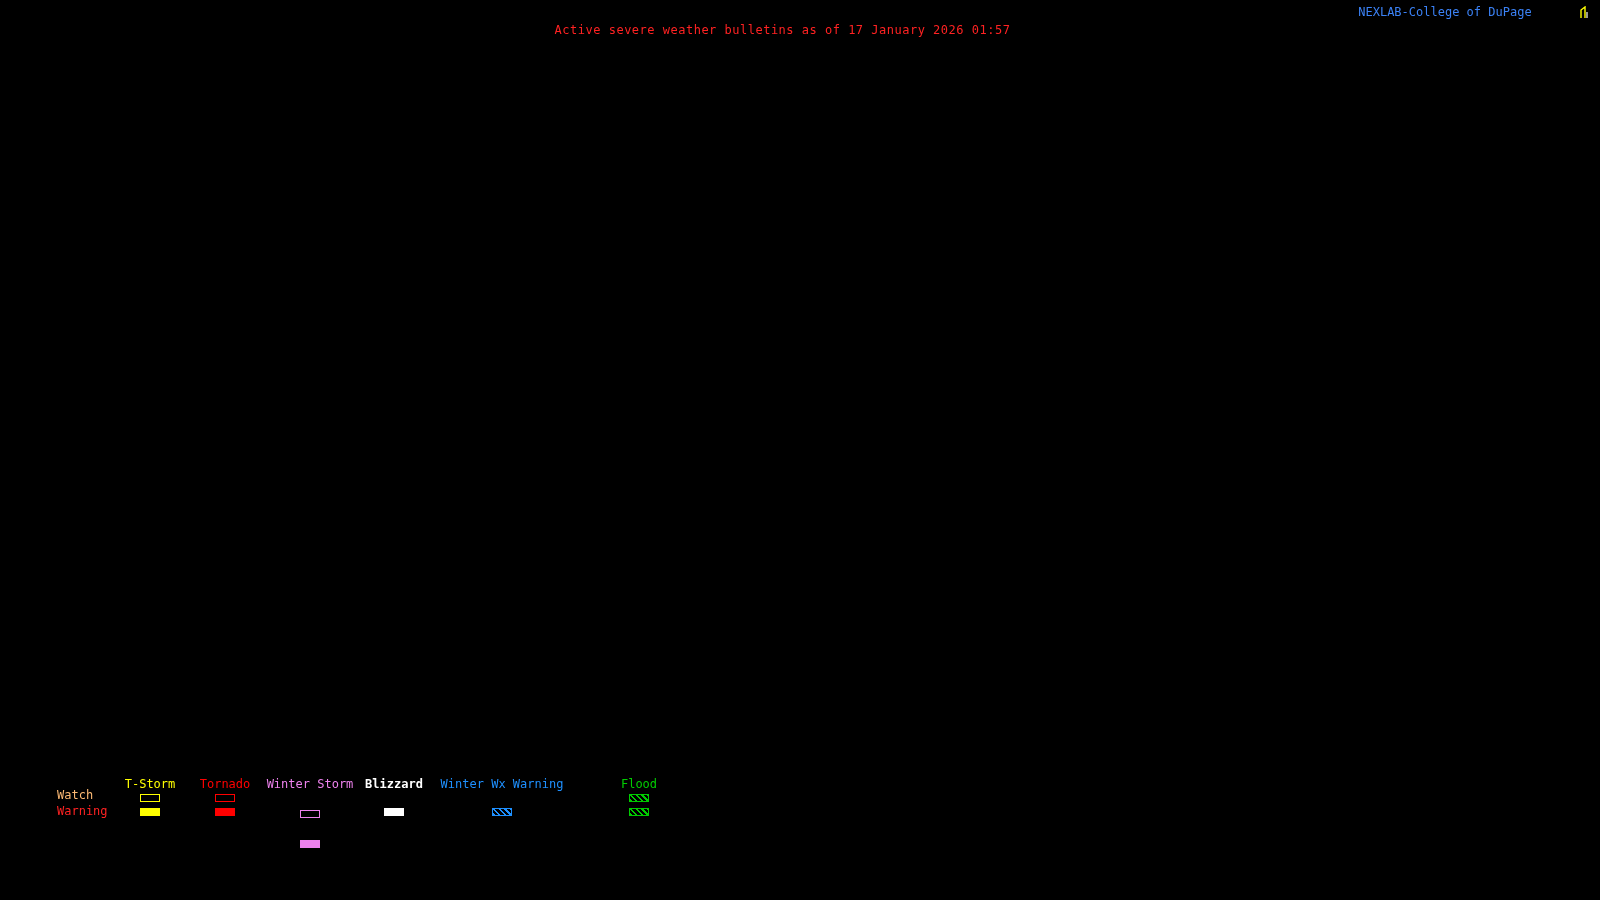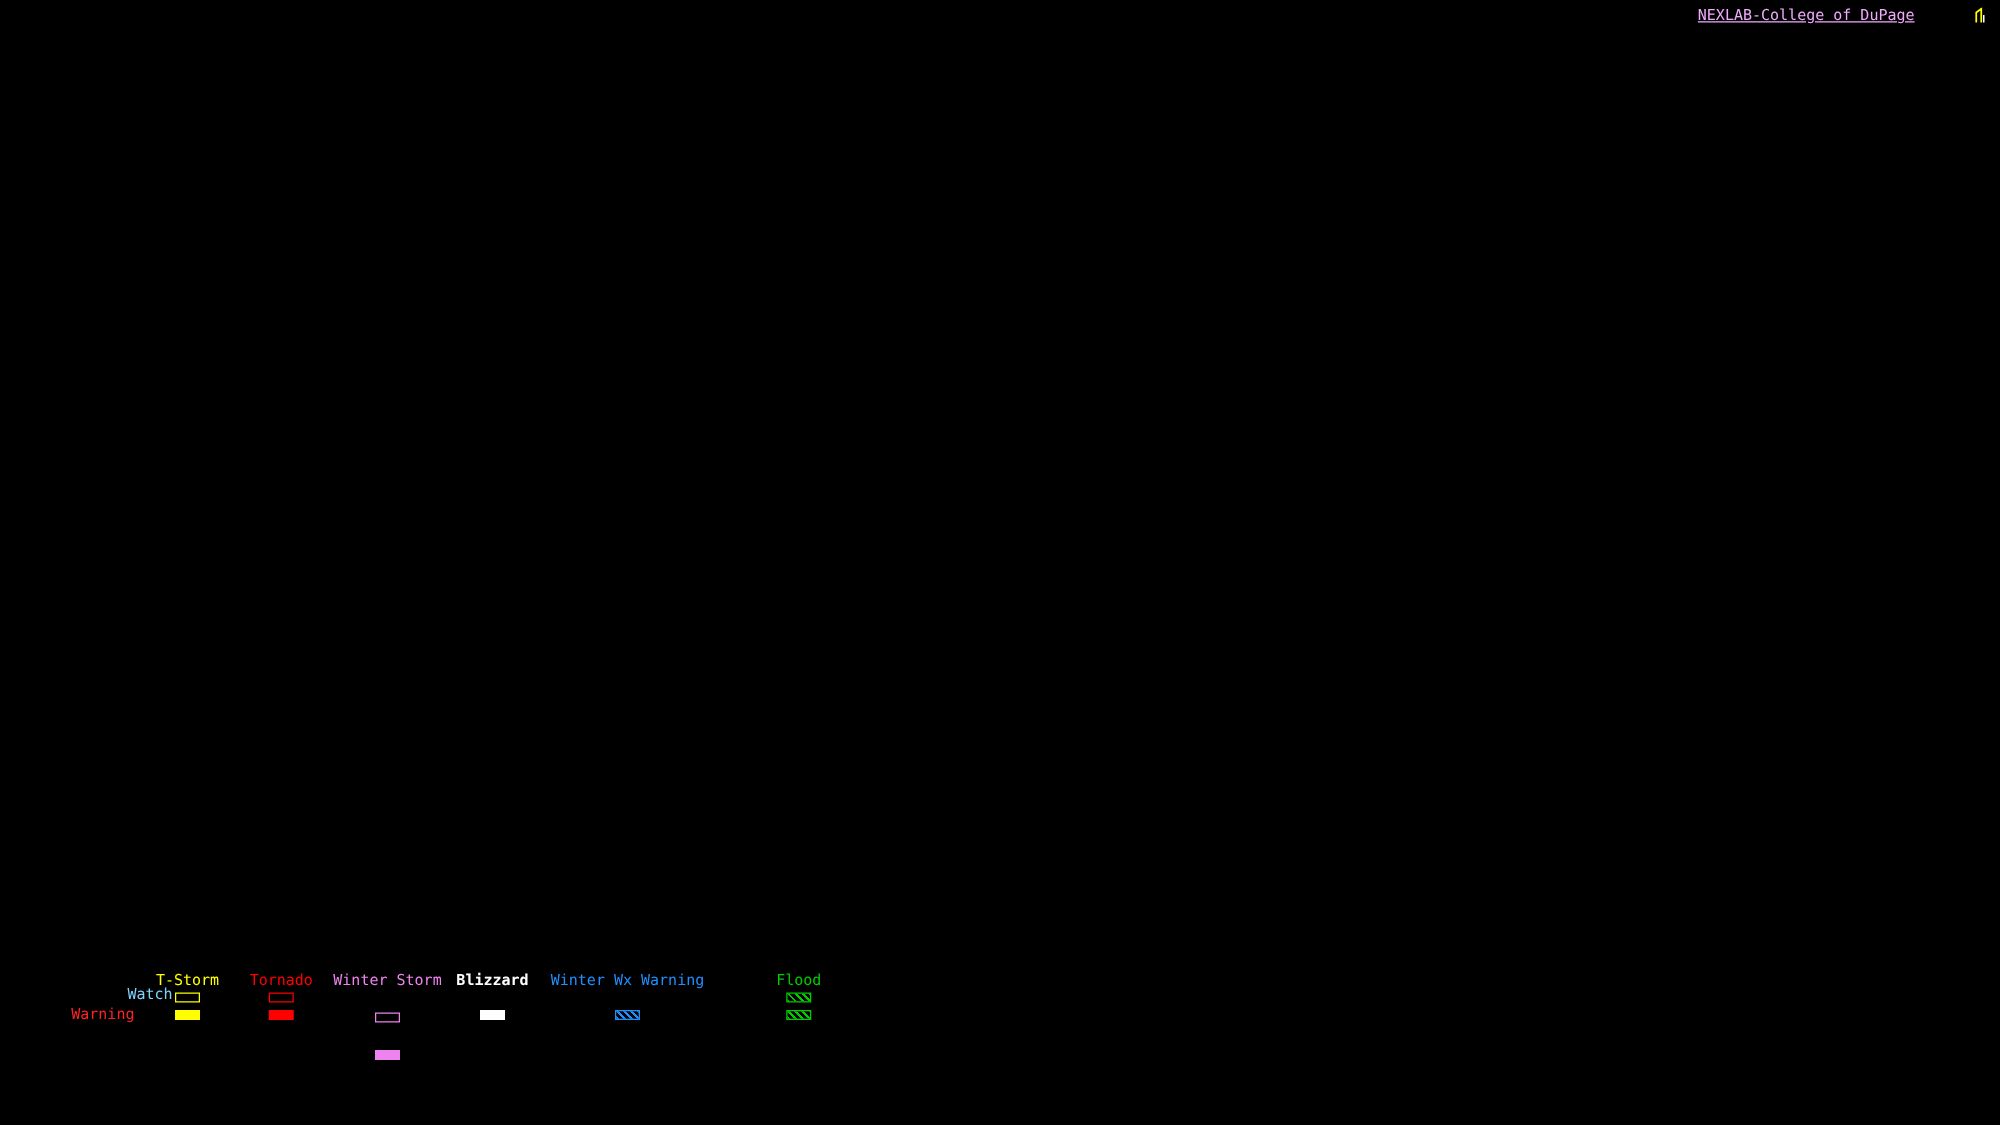--- a/index.html
+++ b/index.html
@@ -87,34 +87,35 @@
   .c2 { left: 262px; width: 96px; gap: 16px; }
   .c3 { left: 359px; width: 70px; font-weight: bold; }
   .c4 { left: 436px; width: 132px; }
   .c5 { left: 604px; width: 70px; }
 </style>
 </head>
 <body>
 
 <div class="canvas">
 
+  <div class="title" style="color: rgb(255, 34, 34);">Active severe weather bulletins as of 17 January 2026 01:57</div>
 
   <div class="brand">
-    <span style="color: #f0abfc; text-decoration: underline;">NEXLAB-College of DuPage</span>
+    <span style="color: #3b82f6;">NEXLAB-College of DuPage</span>
     <span class="logo">
       <svg width="11" height="13" viewBox="0 0 11 13">
         <path d="M2 12 L2 4 L6 1 L6 12" fill="none" stroke="#ffff00" stroke-width="1.4"></path>
         <path d="M8 12 L8 6" fill="none" stroke="#ffffff" stroke-width="1.2"></path>
       </svg>
     </span>
   </div>
 
   <div class="legend">
 
-    <div class="rowlabel watch" style="color: #7dd3fc; margin-left: 45px;">Watch</div>
+    <div class="rowlabel watch" style="color: #fdba74;">Watch</div>
 
     <div class="rowlabel warning" style="color: rgb(255, 34, 34);">Warning</div>
 
     <div class="col c0" style="--c: #ffff00;">
       <div class="hdr">T-Storm</div>
       <div class="swatch watchrow outline"></div>
       <div class="swatch solid"></div>
     </div>
 
     <div class="col c1" style="--c: #ff0000;">

